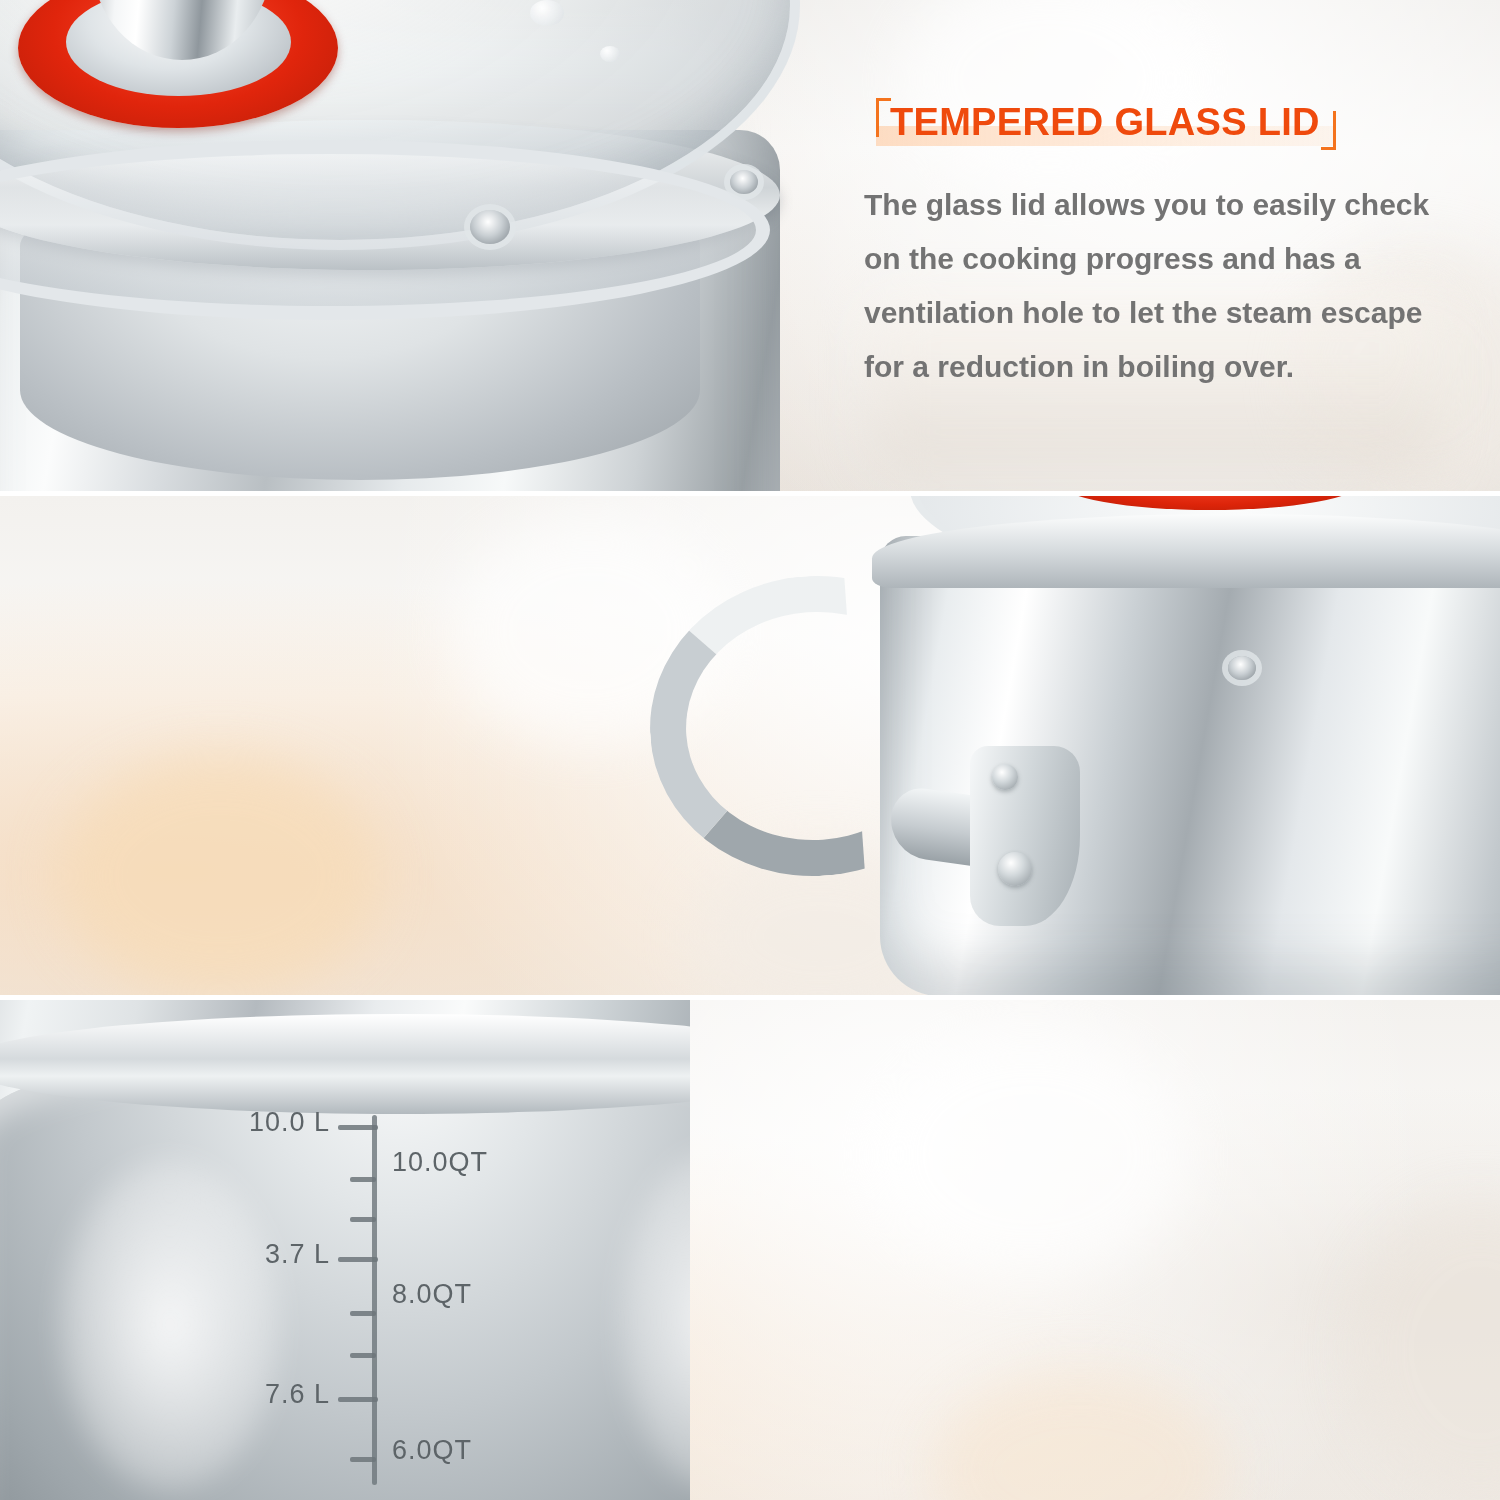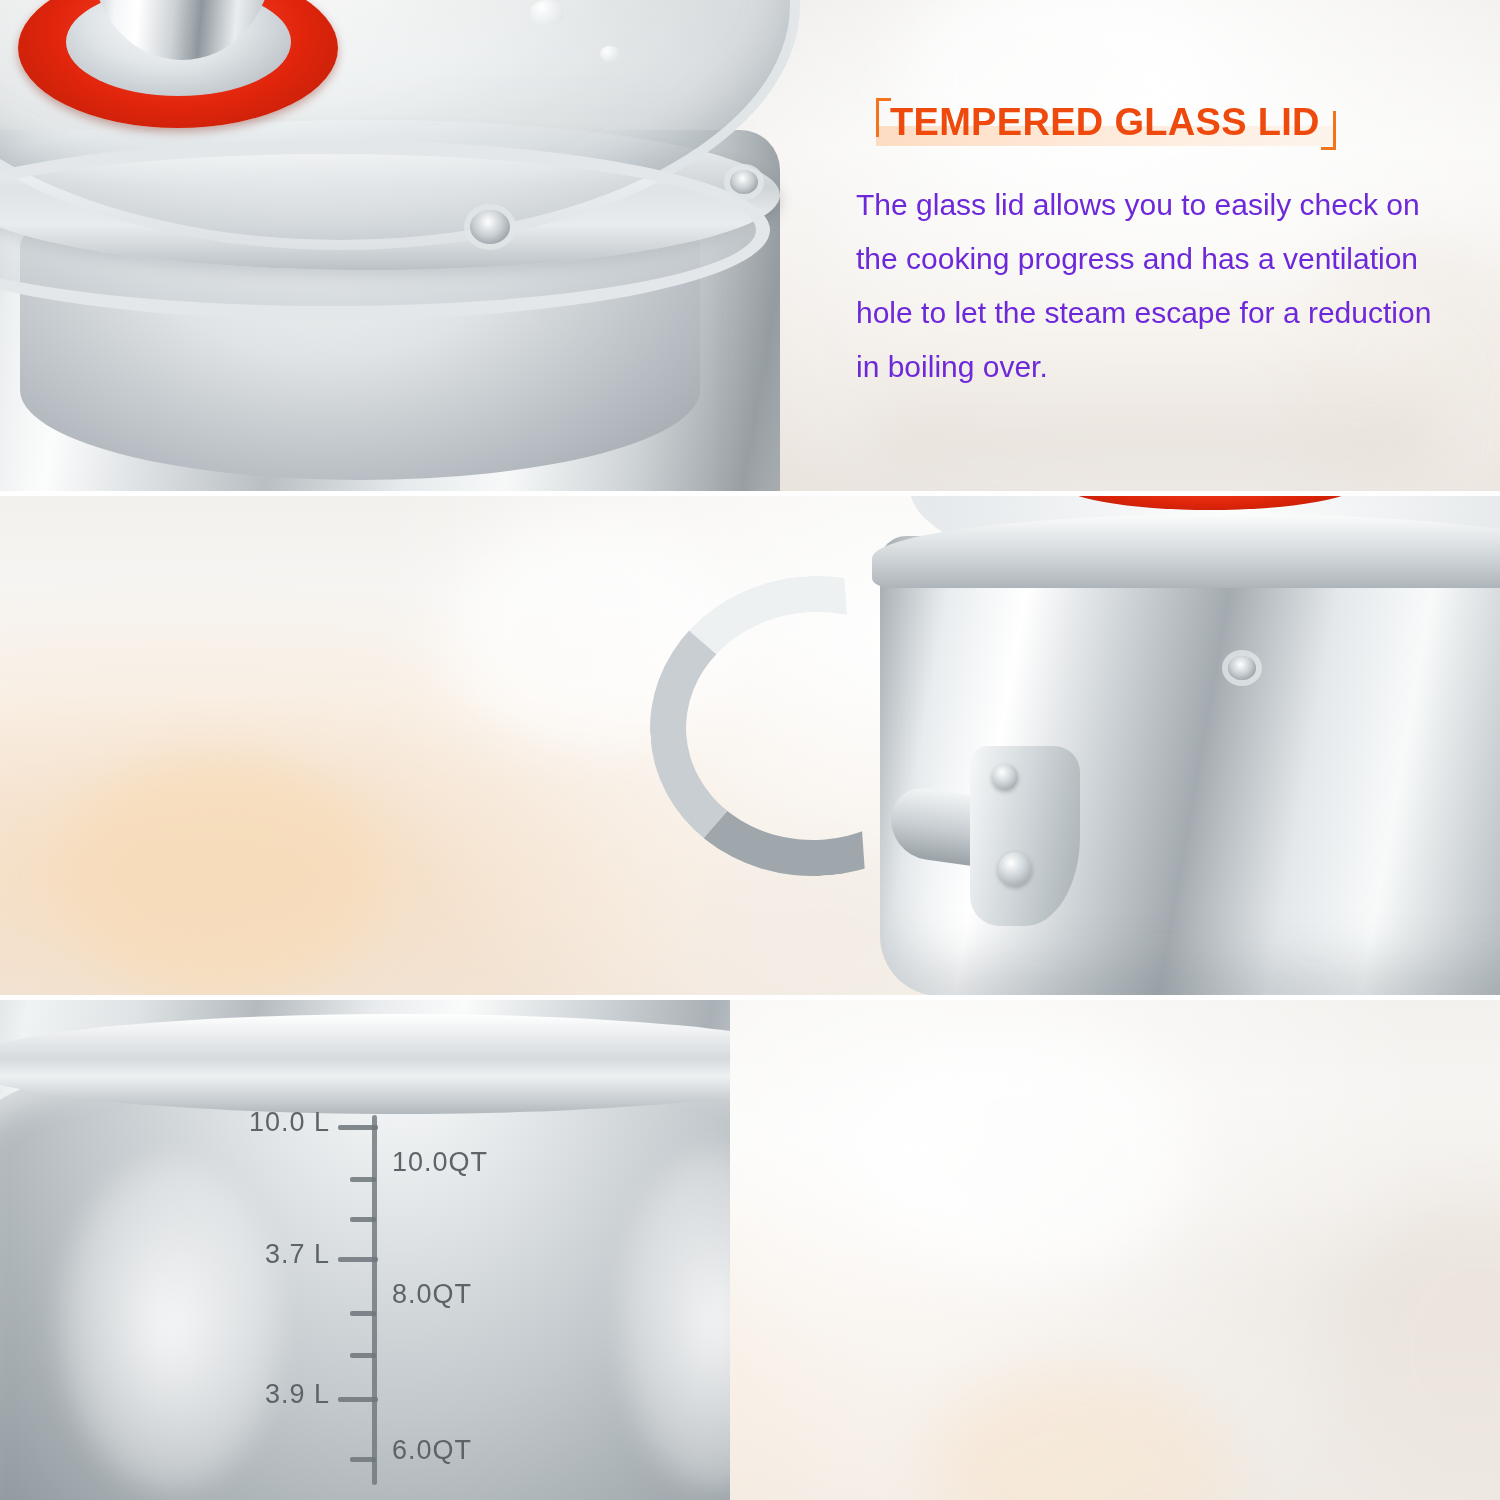--- a/index.html
+++ b/index.html
@@ -143,25 +143,25 @@
     z-index: 1;
     margin: 0;
     font-size: 38px;
     line-height: 44px;
     font-weight: bold;
     color: #ef4a0d;
     letter-spacing: 0.3px;
     white-space: nowrap;
   }
   p.body {
-    margin: 26px 0 0 8px;
+    margin: 26px 0 0 16px;
     font-size: 30px;
     line-height: 54px;
-    color: #6d28d9;
-    font-weight: normal;
+    color: #737373;
+    font-weight: bold;
   }
 
   
   .p1-photo { left: 0; width: 800px; }
 
   .pot1-body {
     position: absolute;
     left: -40px;
     top: 130px;
     width: 820px;
@@ -344,21 +344,21 @@
   .rivet {
     position: absolute;
     width: 34px;
     height: 34px;
     border-radius: 50%;
     background: radial-gradient(circle at 38% 32%, #ffffff 0%, #d3d9dc 40%, #8d959a 100%);
     box-shadow: 0 2px 4px rgba(90,100,106,0.4);
   }
 
   
-  .p3-photo { left: 0; width: 690px; padding-left: 40px; }
+  .p3-photo { left: 0; width: 690px; }
 
   .pot3-body {
     position: absolute;
     left: -60px;
     top: 0px;
     width: 900px;
     height: 520px;
     background: linear-gradient(100deg,
       #c8cdd0 0%, #f0f3f4 9%, #dfe3e5 20%, #b4babf 32%,
       #e9ecee 44%, #fafbfb 53%, #cfd5d8 66%, #aab1b6 78%,
@@ -520,21 +520,21 @@
         <div class="tick minor" style="left:100px;top:112px;"></div>
 
         <div class="tick major" style="left:88px;top:152px;"></div>
         <div class="mark-label l" style="left:-100px;top:134px;width:180px;">3.7 L</div>
         <div class="mark-label" style="left:142px;top:174px;">8.0QT</div>
 
         <div class="tick minor" style="left:100px;top:206px;"></div>
         <div class="tick minor" style="left:100px;top:248px;"></div>
 
         <div class="tick major" style="left:88px;top:292px;"></div>
-        <div class="mark-label l" style="left:-100px;top:274px;width:180px;">3.9 L</div>
+        <div class="mark-label l" style="left:-100px;top:274px;width:180px;">7.6 L</div>
         <div class="mark-label" style="left:142px;top:330px;text-align:center;">6.0QT</div>
 
         <div class="tick minor" style="left:100px;top:352px;"></div>
       </div>
     </div>
 
   </section>
 
 </div>
 

